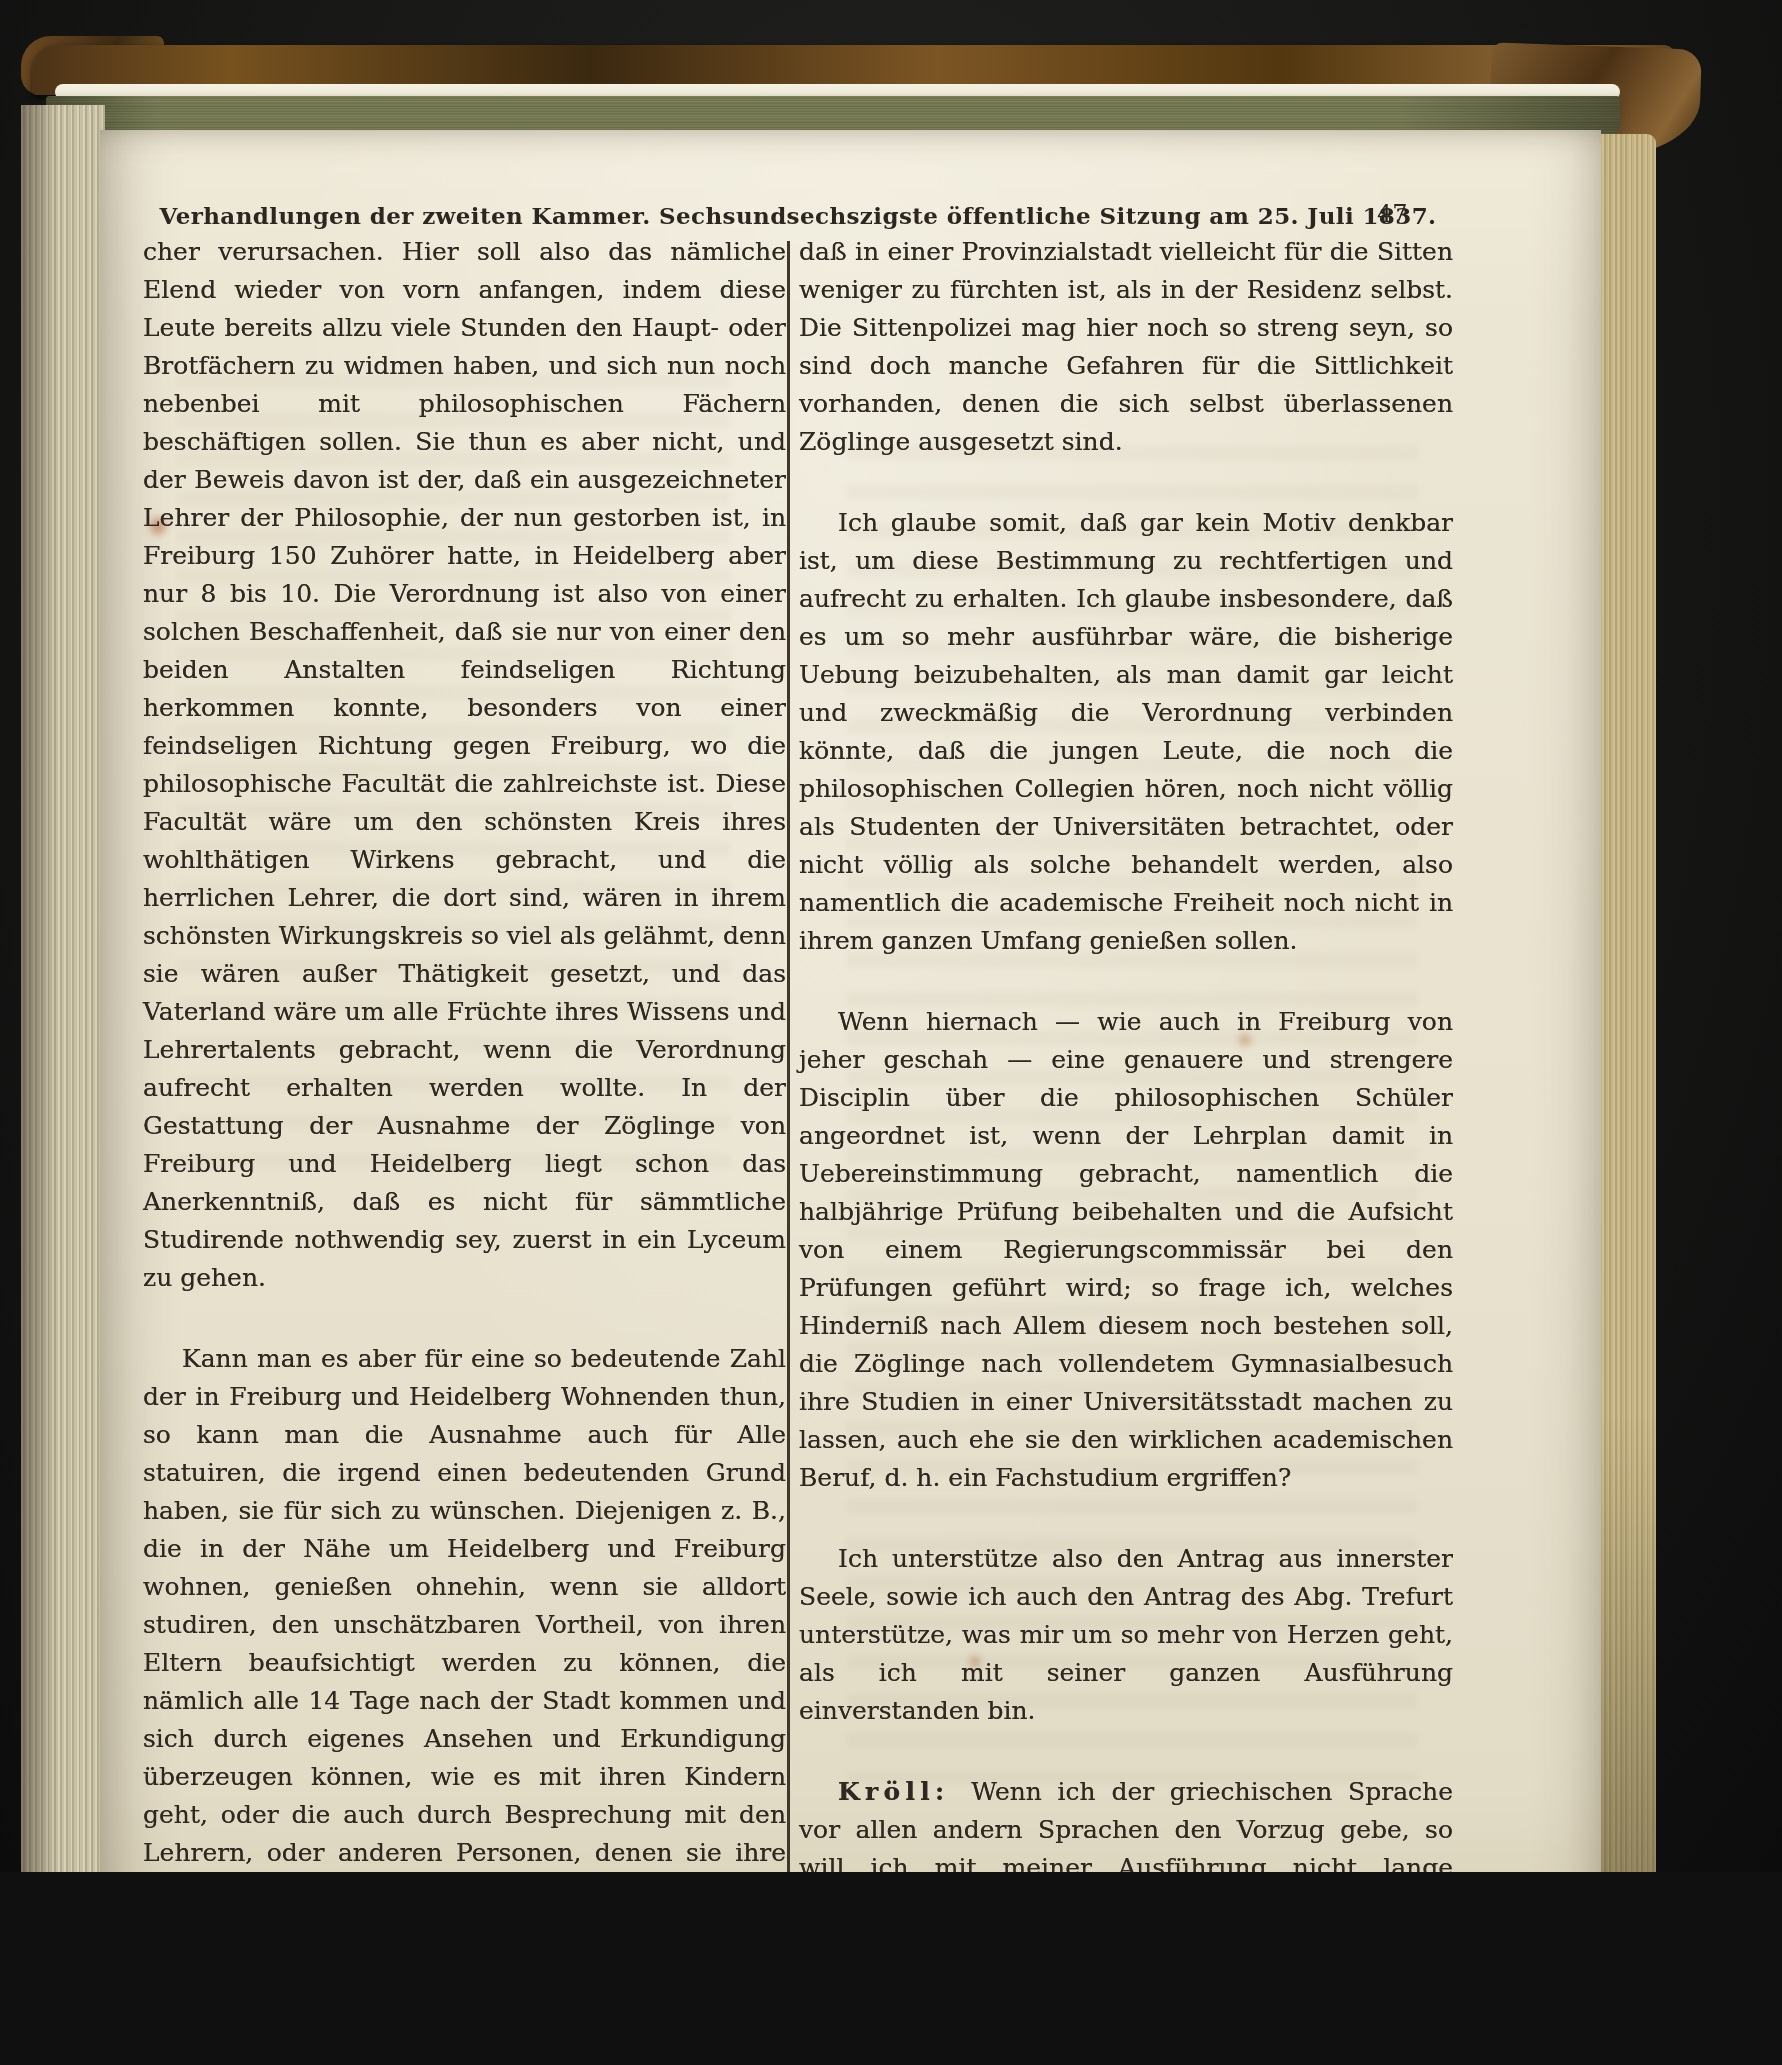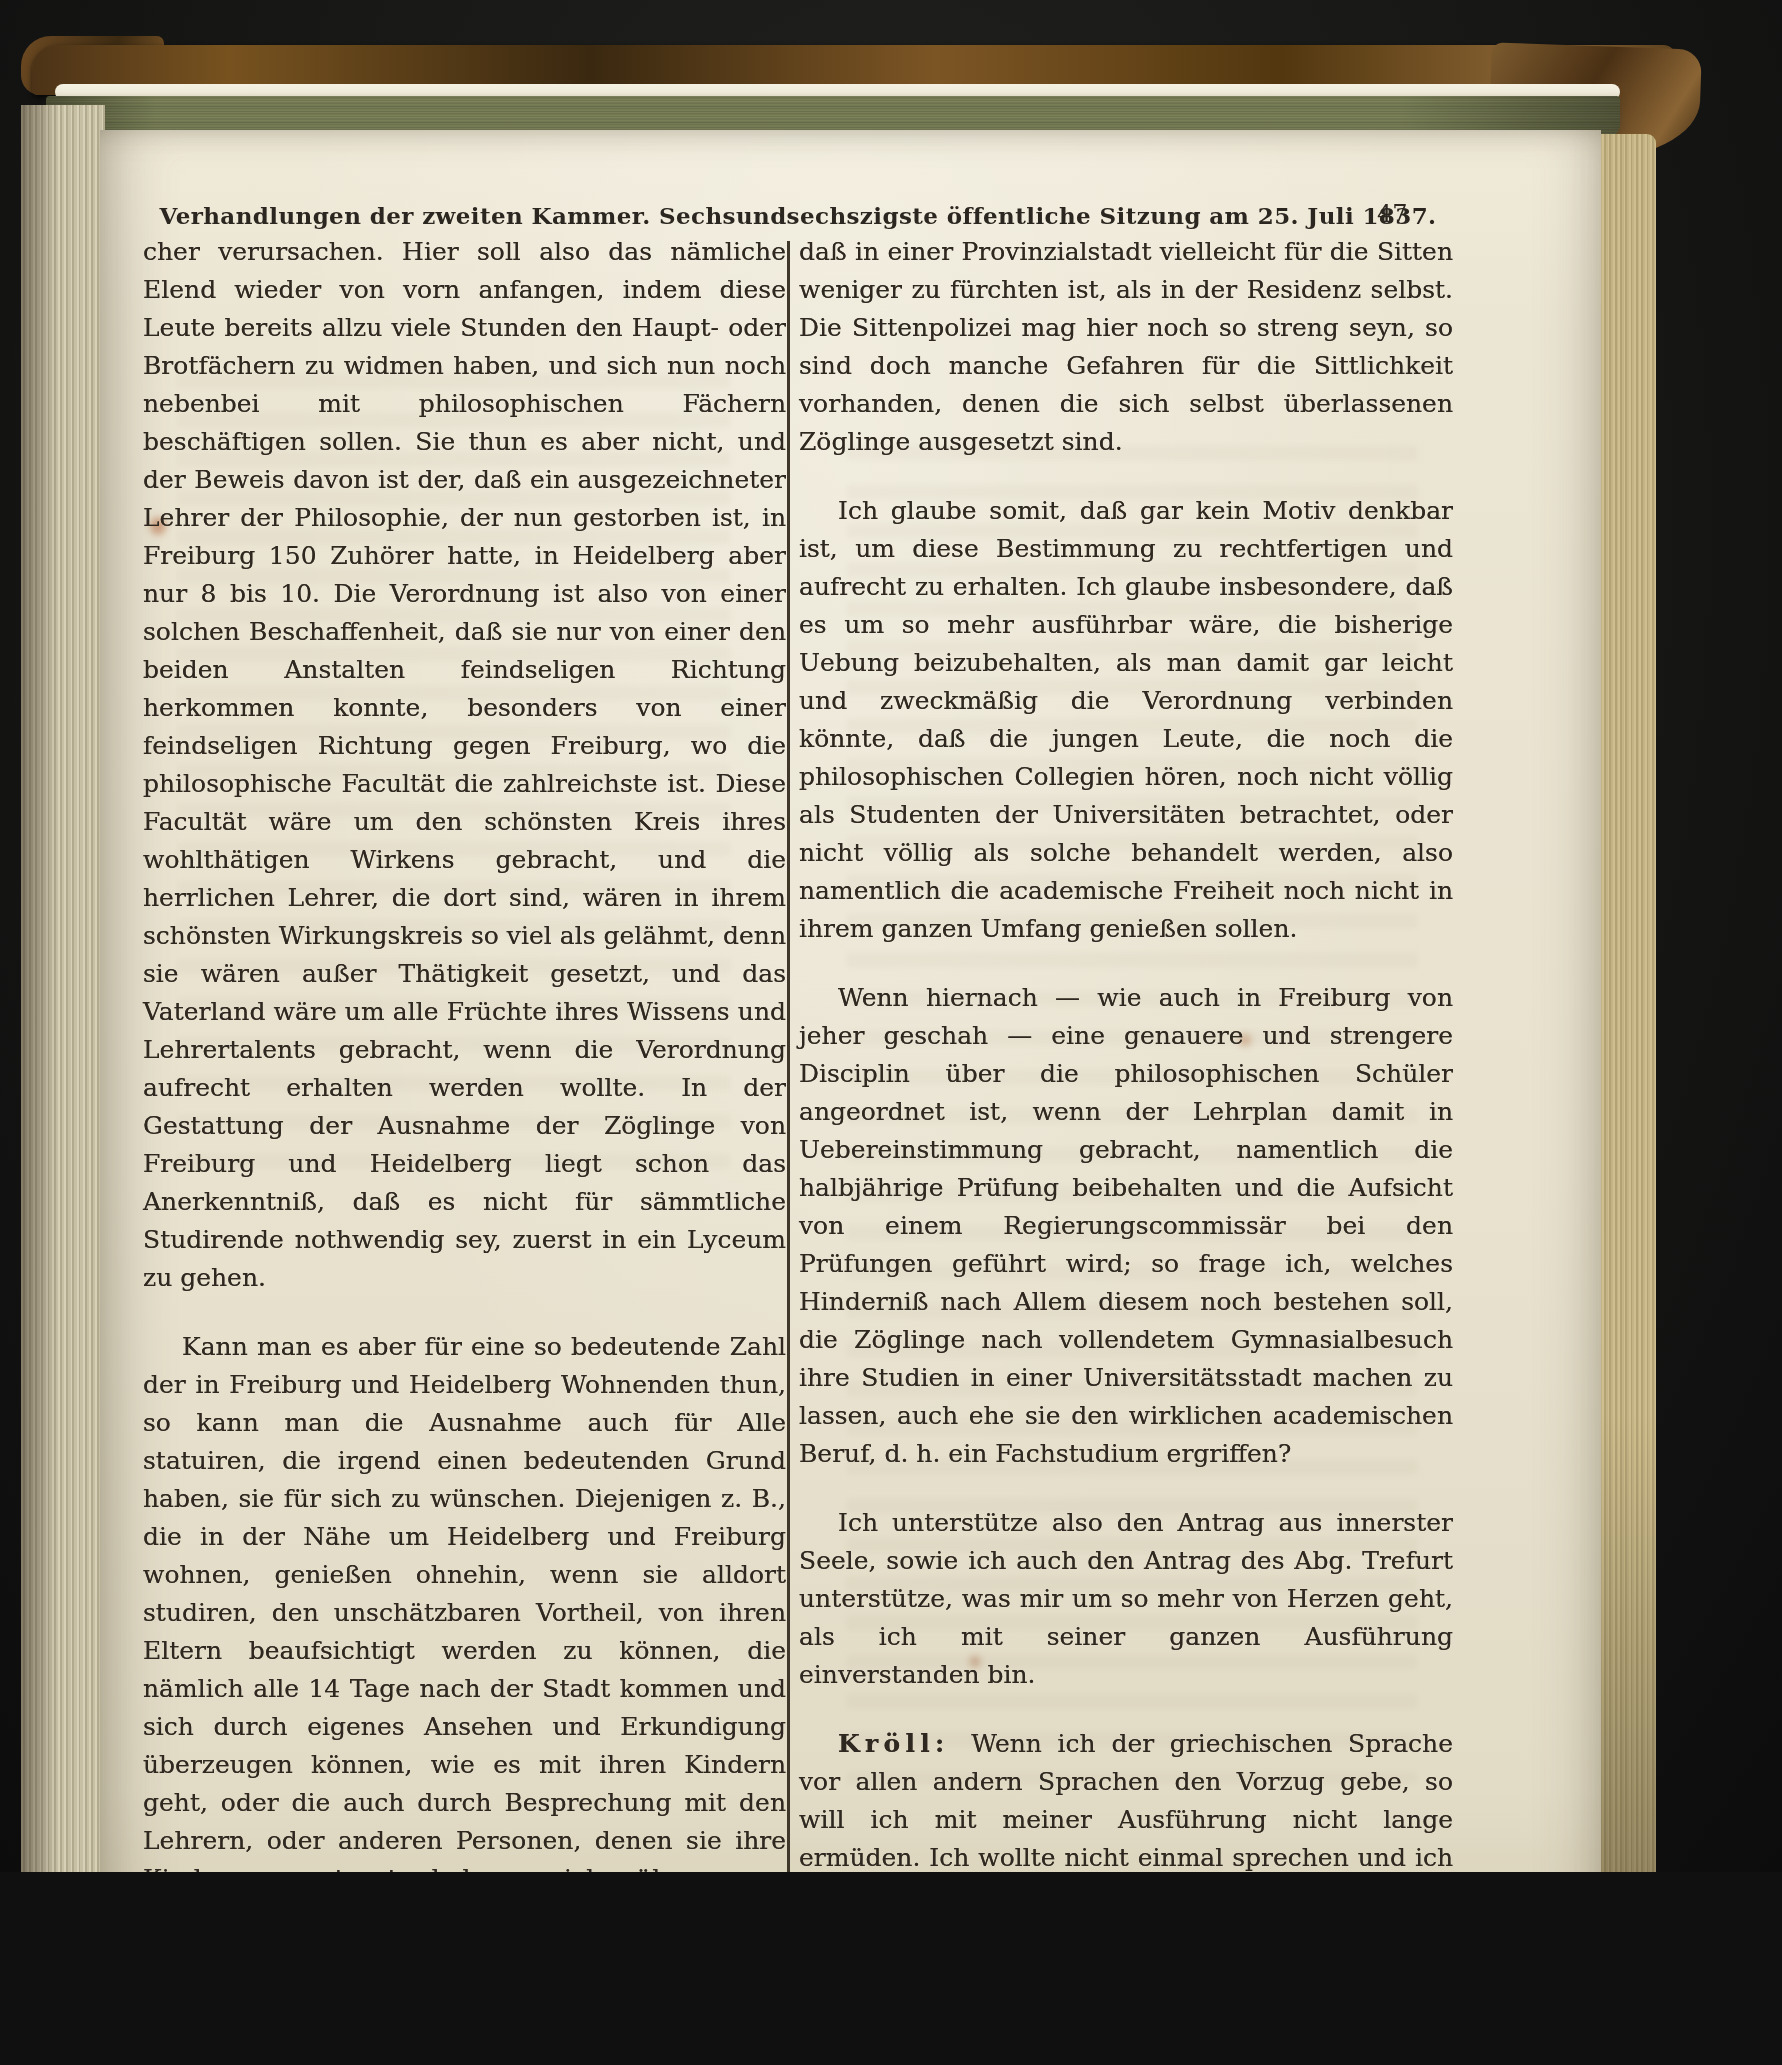--- a/index.html
+++ b/index.html
@@ -47,21 +47,21 @@
   
   .header-title{position:absolute;left:143px;top:200px;width:1310px;text-align:center;
     font-weight:bold;font-size:23px;line-height:32px;color:#2c2620;letter-spacing:0.4px;}
   .page-number{position:absolute;left:1377px;top:200px;font-weight:normal;font-size:24px;color:#2c2620;}
   .col-divider{position:absolute;left:787px;top:241px;width:2.7px;height:1631px;background:#3e372a;}
   .column{position:absolute;top:233px;color:#2e2821;font-size:25px;line-height:38px;
     text-align:justify;text-shadow:0 0 0.4px rgba(46,38,28,.75);}
   .col-left{left:143px;width:643px;}
   .col-right{left:799px;width:654px;}
   .para{margin:0;}
-  .para + .para{margin-top:31px;}
+  .para + .para{margin-top:43px;}
   .para.indent{text-indent:39px;}
   .speaker{letter-spacing:5.3px;font-weight:bold;}
   
   .footer-bar{position:absolute;left:0;top:2017px;width:1782px;height:49px;
     background:linear-gradient(180deg,#b1b1b1,#a3a3a3);font-family:"Liberation Sans", sans-serif;}
 </style>
 </head>
 <body>
 
 <div class="stage">

